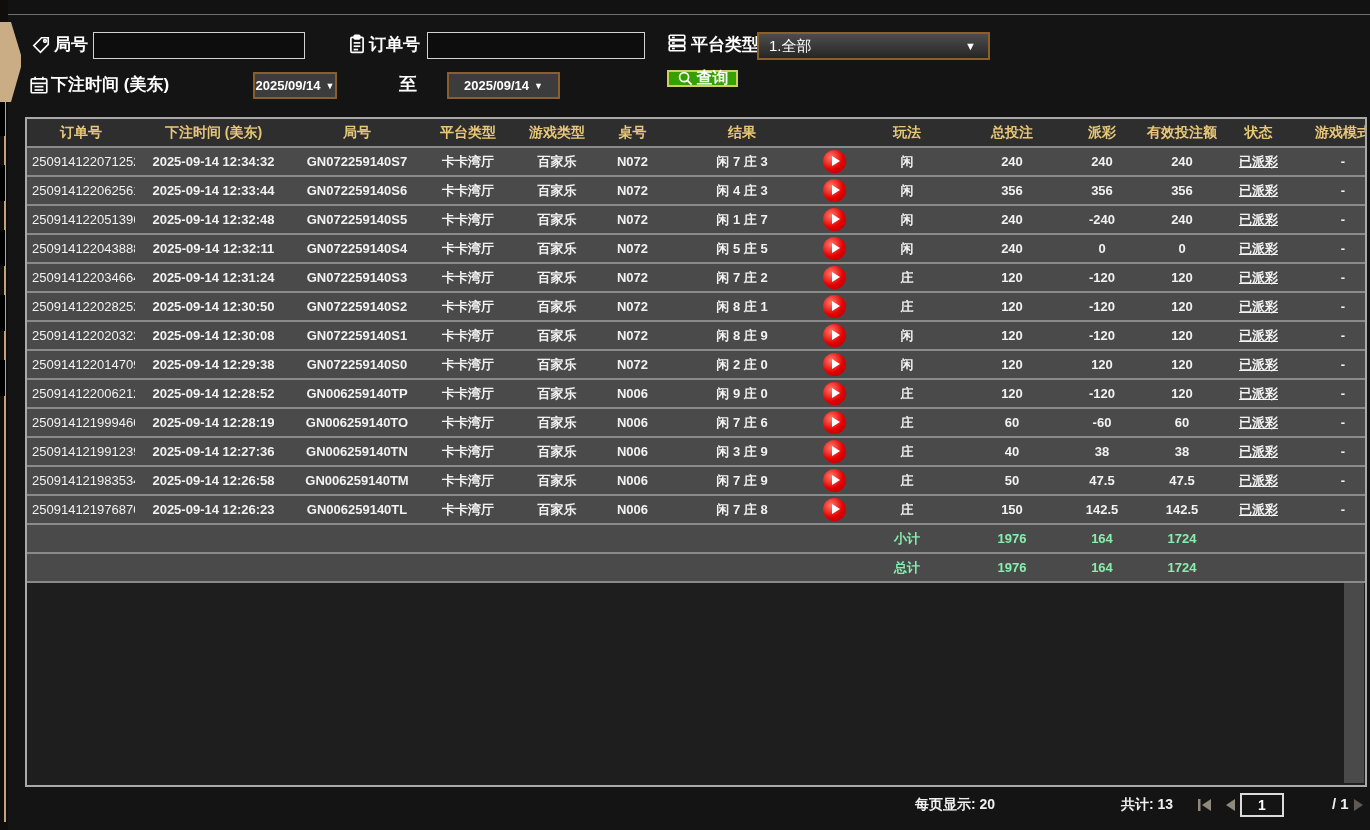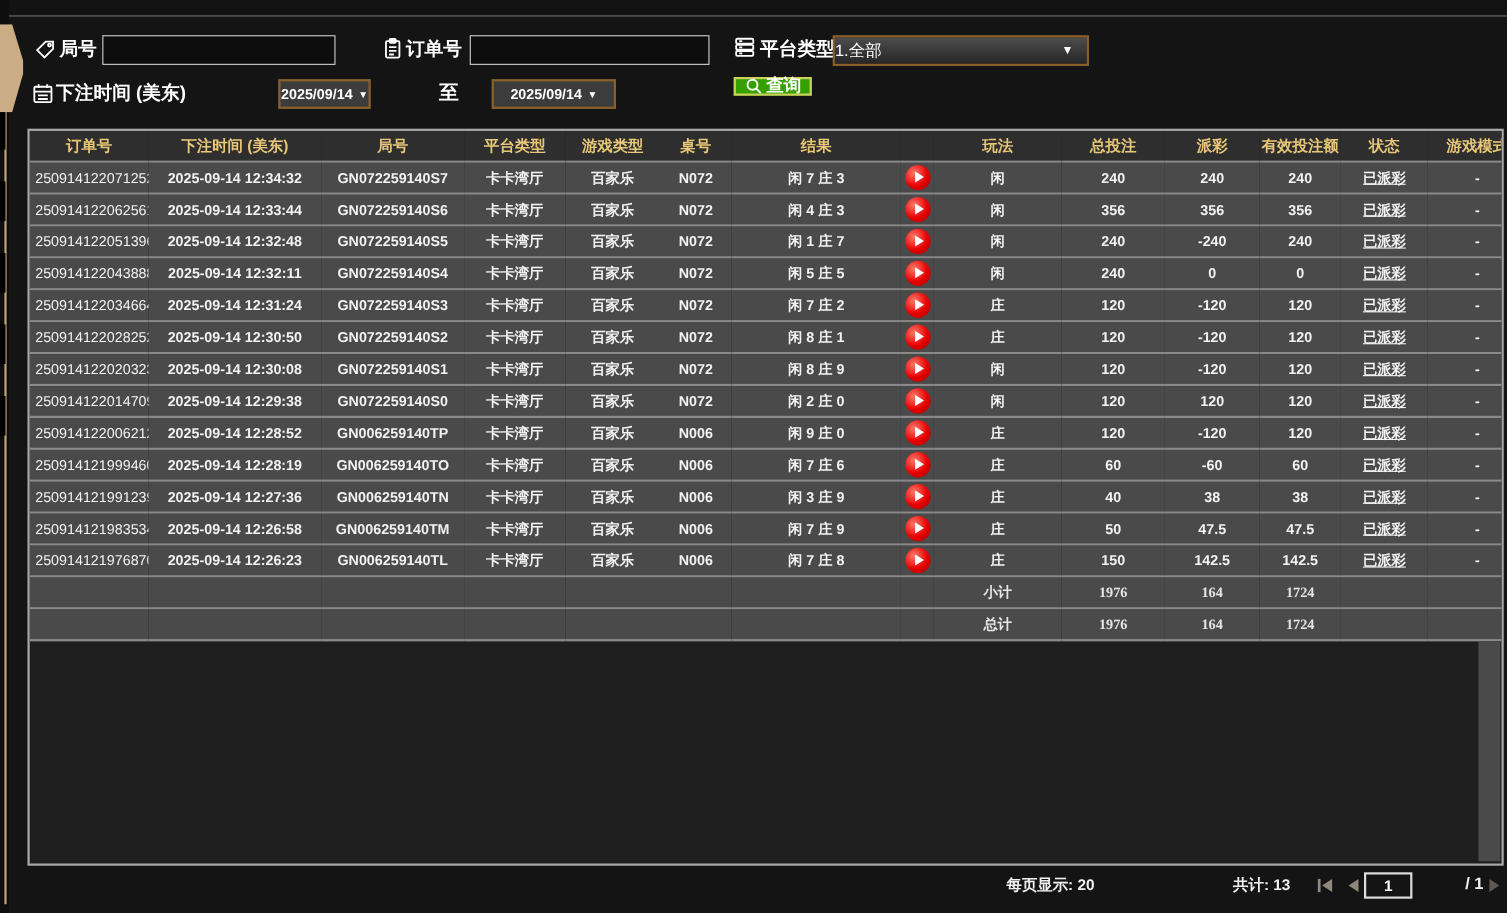--- a/index.html
+++ b/index.html
@@ -15,39 +15,39 @@
 
   
   .flabel{position:absolute;color:#ffffff;font-weight:bold;font-size:17px;white-space:nowrap;}
   .ficon{position:absolute;width:20px;height:20px;}
   .tbox{position:absolute;height:27px;background:#0d0d0d;border:1px solid #d2d2d2;box-sizing:border-box;}
   .dsel{position:absolute;height:27px;background:#3c3c3c;border:2px solid #8a5f2a;box-sizing:border-box;
     color:#fff;font-weight:bold;font-size:13px;display:flex;align-items:center;justify-content:center;gap:5px;cursor:pointer;}
   .dsel .arr{font-size:9px;}
   .psel{position:absolute;height:28px;background:linear-gradient(#4d4d4d,#262626);border:2px solid #8a5f2a;box-sizing:border-box;
     color:#fff;font-size:15px;display:flex;align-items:center;cursor:pointer;}
-  .psel .val{flex:1;}
+  .psel .val{padding-left:10px;flex:1;}
   .psel .arr{padding-right:12px;font-size:11px;}
   .qbtn{position:absolute;left:667px;top:70px;width:71px;height:17px;background:#36a000;border:2px solid #ccd05e;box-sizing:border-box;
     color:#fff;font-weight:bold;font-size:16px;display:flex;align-items:center;justify-content:center;gap:3px;cursor:pointer;}
 
   
   .twrap{position:absolute;left:25px;top:117px;width:1342px;height:670px;border:2px solid #a9a9a9;
     box-sizing:border-box;background:#1e1e1e;overflow:hidden;}
   table.grid{border-collapse:separate;border-spacing:0;table-layout:fixed;width:1361px;}
   table.grid th{height:27px;background:#2e2e2e;color:#e8c878;font-size:14px;font-weight:bold;
     border-bottom:2px solid #8a8a8a;text-align:center;padding:0;white-space:nowrap;overflow:hidden;}
   table.grid td{height:27px;background:#4a4a4a;color:#f2f2f2;font-size:13px;font-weight:600;
     border-bottom:2px solid #8a8a8a;text-align:center;padding:0;white-space:nowrap;overflow:hidden;}
   table.grid td.al{text-align:left;padding-left:5px;font-weight:500;}
   td.pay-win{color:#c81414;}
   td.pay-loss{color:#5fd400;}
   td.pay-zero{color:#f2f2f2;}
   td.status{color:#3ed13e;text-decoration:underline;}
-  tr.totals td{color:#e5e5e5;font-weight:bold;font-family:Liberation Serif, serif;}
+  tr.totals td{color:#86efac;font-weight:bold;}
   .play-btn{display:inline-block;width:23px;height:23px;border-radius:50%;vertical-align:middle;
     background:radial-gradient(circle at 35% 32%,#ff7a6a,#e40000 55%,#a80000);position:relative;cursor:pointer;}
   .play-btn::after{content:"";position:absolute;left:9px;top:6px;border-left:8px solid #fff;
     border-top:5.5px solid transparent;border-bottom:5.5px solid transparent;}
   .sb-thumb{position:absolute;left:1317px;top:464px;width:20px;height:200px;background:#4a4a4a;}
 
   
   .ftext{position:absolute;color:#f0f0f0;font-size:14px;font-weight:bold;white-space:nowrap;margin-left:38px;}
   .pgicon{position:absolute;cursor:pointer;}
   .pgbox{position:absolute;left:1240px;top:793px;width:44px;height:24px;border:2px solid #dcdcdc;box-sizing:border-box;

